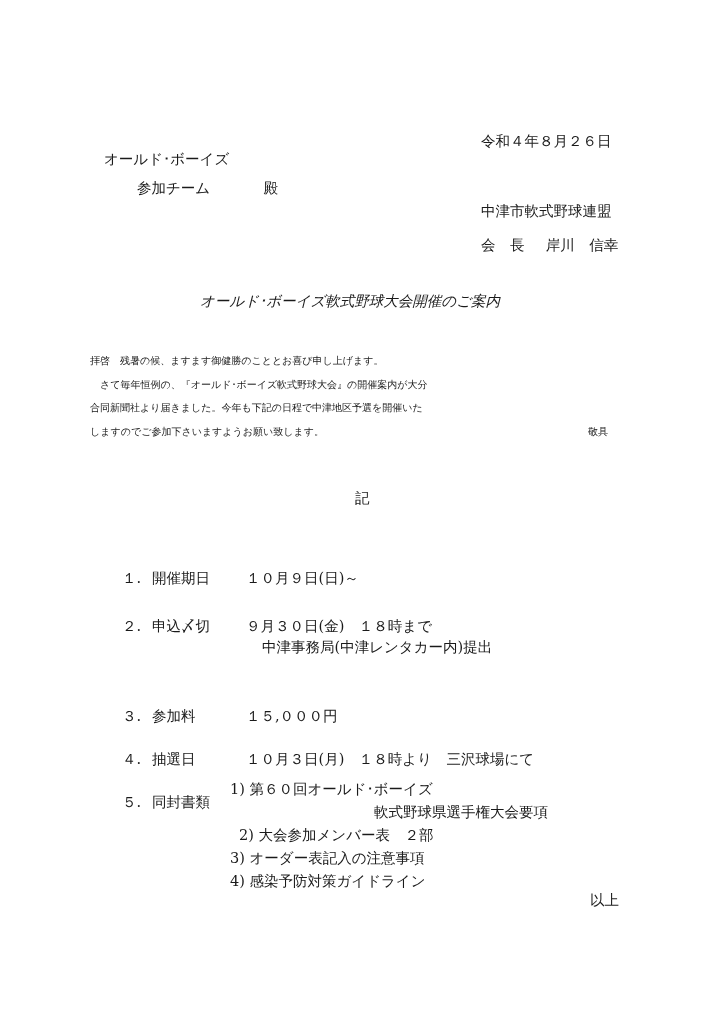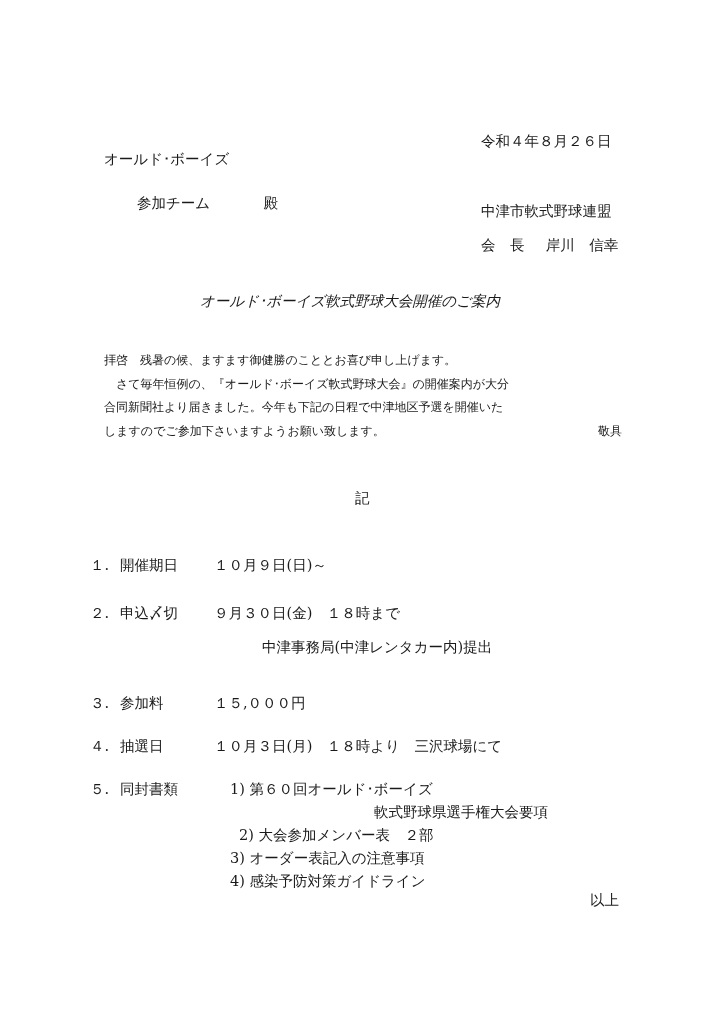--- a/index.html
+++ b/index.html
@@ -2,37 +2,37 @@
 <html><head>
   <meta charset="utf-8">
   <style>
     html, body { margin: 0; padding: 0; background: #ffffff; }
     body {
       width: 724px; height: 1024px; position: relative; overflow: hidden;
       font-family: "DejaVu Serif", "Liberation Serif", serif;
       color: #1a1a1a; font-size: 14.5px;
     }
     .line { position: absolute; white-space: nowrap; line-height: 18px; }
-    .para { position: absolute; left: 104px; width: 518px; line-height: 23.5px; font-size: 12px; }
+    .para { position: absolute; left: 90px; width: 518px; line-height: 23.5px; font-size: 10px; }
     .para p { margin: 0; }
     .jus { display: flex; justify-content: space-between; }
-    .item { position: absolute; left: 90px; white-space: nowrap; }
+    .item { position: absolute; left: 122px; white-space: nowrap; margin-top: 13px; }
     .num { display: inline-block; width: 30px; }
     .lbl { display: inline-block; width: 94px; }
     .val { display: inline-block; }
   </style>
 </head>
 <body>
 
 <div>
 
   <div class="line" style="left:481px; top:132px;">令和４年８月２６日</div>
 
   <div class="line" style="left:104px; top:150px;">オールド･ボーイズ</div>
-  <div class="line" style="left:137px; top:194px;text-align:right;">
+  <div class="line" style="left:137px; top:179px;text-align:right;">
     <span>参加チーム</span>
     <span style="display:inline-block; width:44px;"></span>
     <span>殿</span>
   </div>
 
   <div class="line" style="left:481px; top:202px;">中津市軟式野球連盟</div>
   <div class="line" style="left:481px; top:236px;">
     <span>会　長</span>
     <span style="display:inline-block; width:12px;"></span>
     <span>岸川　信幸</span>

